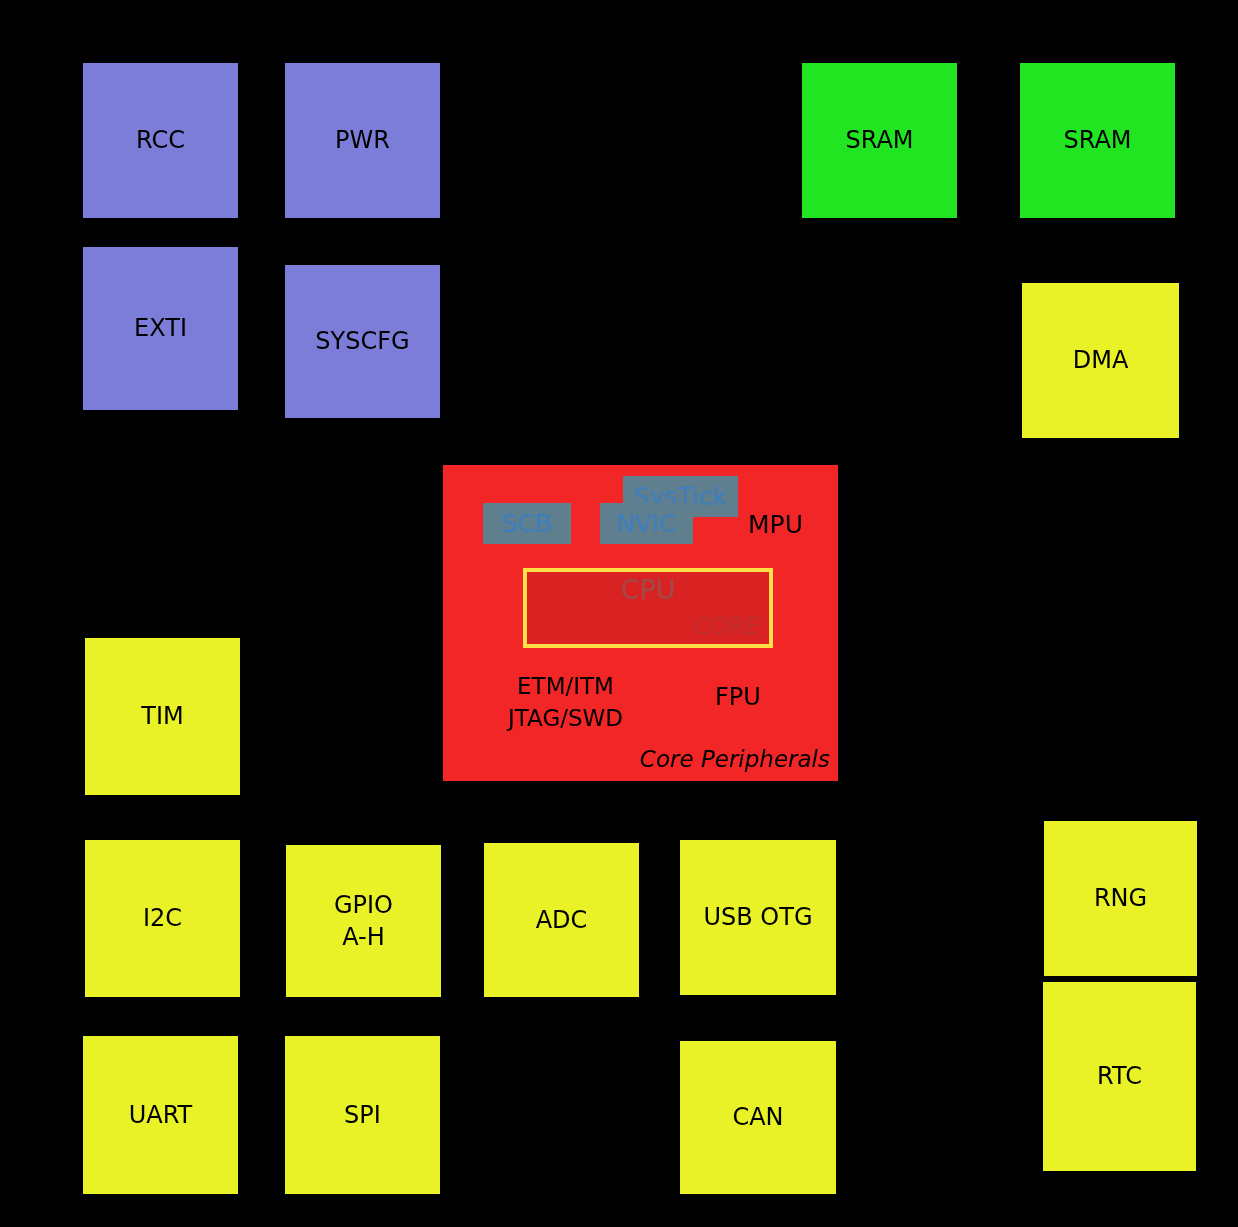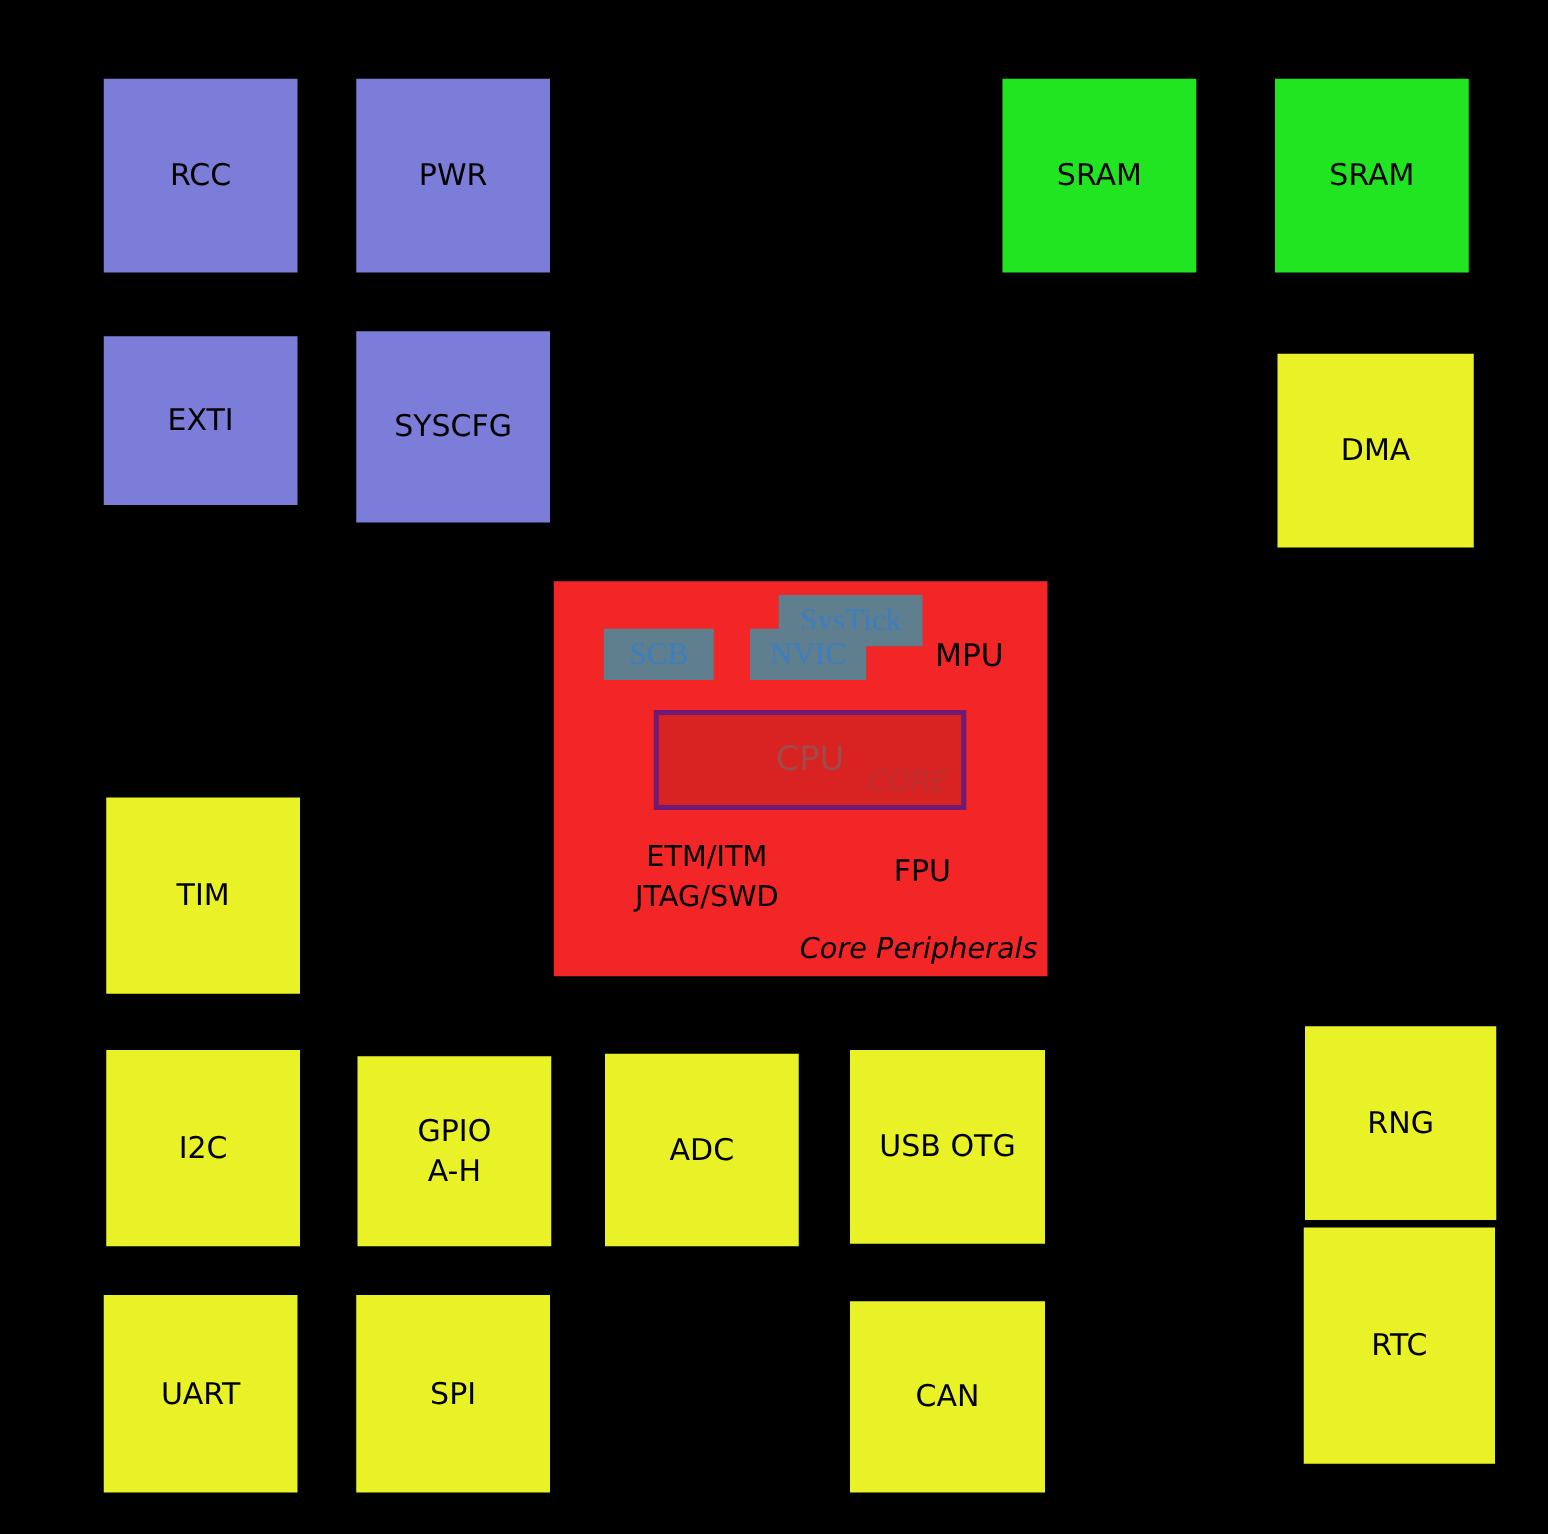--- a/index.html
+++ b/index.html
@@ -41,33 +41,32 @@
   .core   { background: var(--core-block); display:block; }
 
   .sub {
     position: absolute;
     background: var(--sub-block);
     color: var(--sub-block-text);
     display: flex;
     align-items: center;
     justify-content: center;
     font-size: 25px;
-    font-family: Liberation Serif, serif;
   }
   .mpu-label {
     position: absolute;
     color: var(--block-text);
     font-size: 25px;
   }
   .cpu {
     position: absolute;
     background: var(--cpu-block);
-    border: 4px solid #701a75;
+    border: 4px solid #fde047;
     display: flex;
-    align-items: center;
+    align-items: flex-start;
     justify-content: center;
   }
   .cpu-label {
     color: var(--cpu-text);
     font-size: 27px;
   }
   .core-label {
     position: absolute;
     right: 10px;
     bottom: 2px;
@@ -100,21 +99,21 @@
 <body>
 
 <div class="canvas">
 
   <div class="blk bus" style="left:83px;top:63px;width:155px;height:155px">
     <span>RCC</span>
   </div>
   <div class="blk bus" style="left:285px;top:63px;width:155px;height:155px">
     <span>PWR</span>
   </div>
-  <div class="blk bus" style="left:83px;top:269px;width:155px;height:135px">
+  <div class="blk bus" style="left:83px;top:247px;width:155px;height:163px">
     <span>EXTI</span>
   </div>
   <div class="blk bus" style="left:285px;top:265px;width:155px;height:153px">
     <span>SYSCFG</span>
   </div>
 
   <div class="blk mem" style="left:802px;top:63px;width:155px;height:155px">
     <span>SRAM</span>
   </div>
   <div class="blk mem" style="left:1020px;top:63px;width:155px;height:155px">

